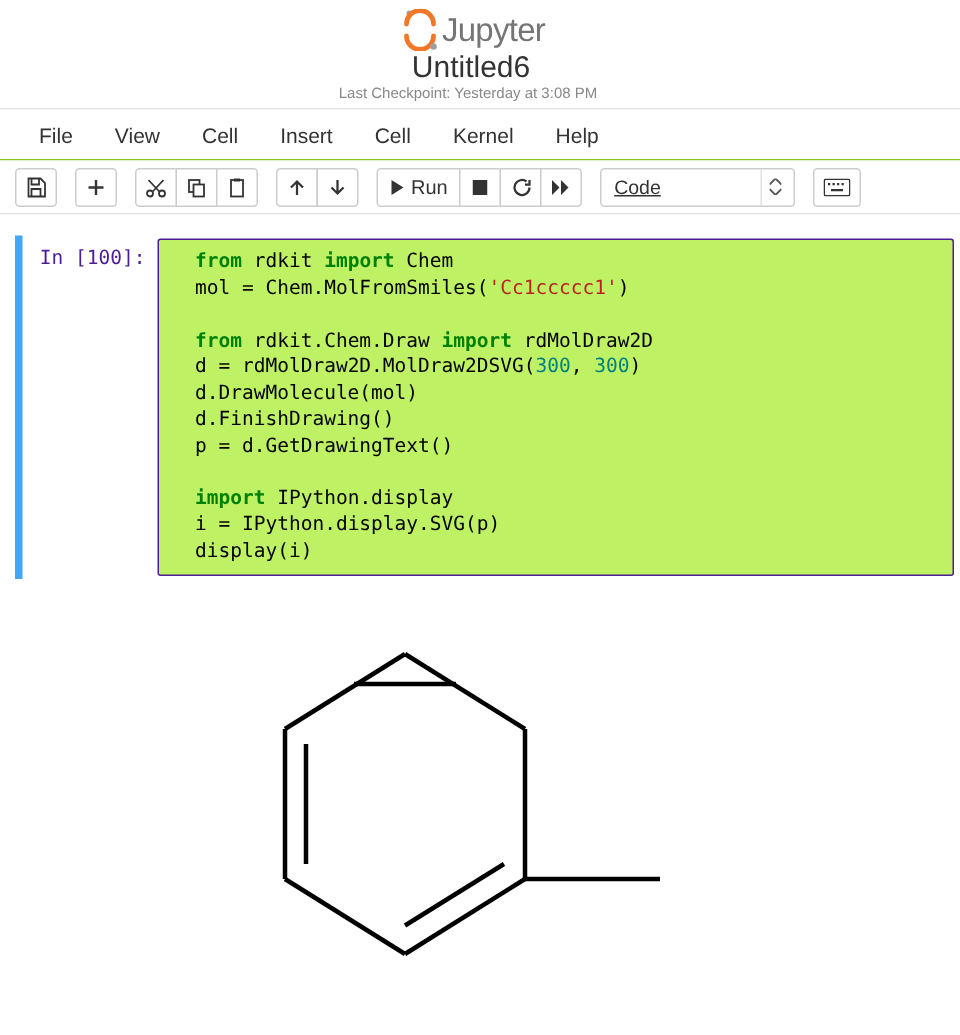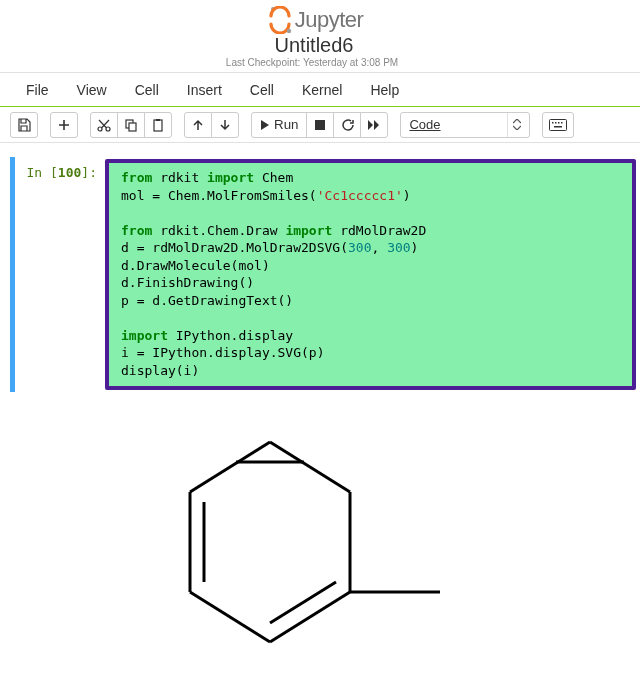--- a/index.html
+++ b/index.html
@@ -139,29 +139,29 @@
   }
   .prompt {
     width: 90px;
     text-align: right;
     font-family: Menlo, Monaco, Consolas, monospace;
     font-size: 13px;
     color: #303F9F;
     padding: 6px 8px 0 0;
     flex-shrink: 0;
   }
-  .prompt-in { color: #4d7c0f; }
-  .prompt-num { font-weight: bold; }
+  .prompt-in { color: #4c1d95; }
+  .prompt-num { font-weight: normal; }
 
   .input-area {
     flex: 1;
-    border: 4px solid #4c1d95;
+    border: 1px solid #4c1d95;
     border-radius: 2px;
-    background: #86efac;
-    padding: 6px 12px;
+    background: #bef264;
+    padding: 6px 24px;
     font-family: Menlo, Monaco, Consolas, monospace;
     font-size: 13px;
     line-height: 1.35;
     white-space: pre;
     overflow-x: auto;
   }
 
   
   .kw { color: #008000; font-weight: bold; }
   .nm { color: #000; }

